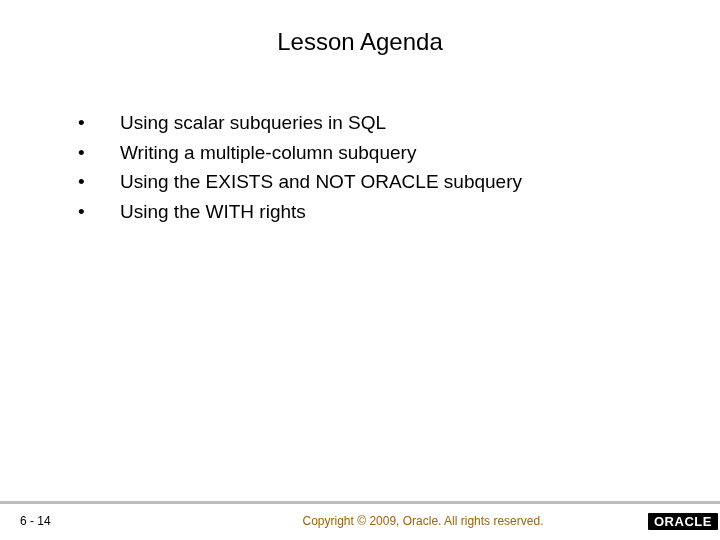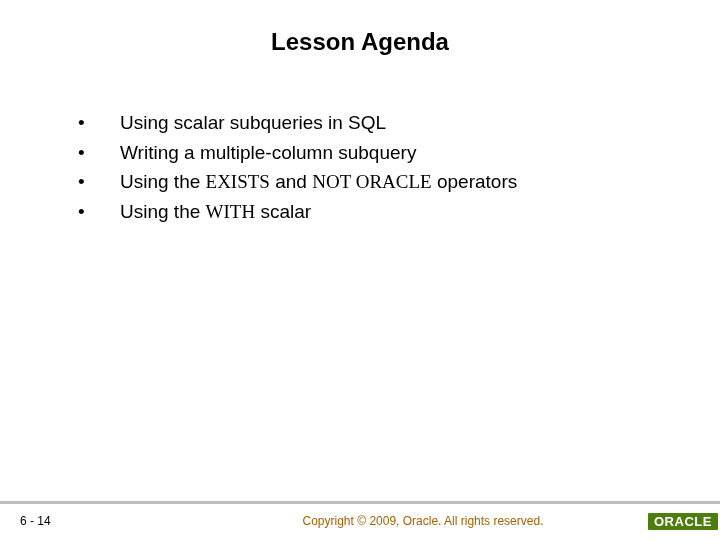--- a/index.html
+++ b/index.html
@@ -19,21 +19,21 @@
     position: relative;
     box-sizing: border-box;
   }
   .title {
     position: absolute;
     top: 28px;
     left: 0;
     width: 100%;
     text-align: center;
     font-size: 24px;
-    font-weight: bold;
+    font-weight: normal;
   }
   .content {
     position: absolute;
     top: 110px;
     left: 78px;
     right: 60px;
   }
   ul.agenda {
     list-style: none;
     padding: 0;
@@ -47,21 +47,21 @@
     padding-left: 42px;
   }
   ul.agenda li::before {
     content: "•";
     position: absolute;
     left: 0;
     top: 0;
     font-size: 19px;
   }
   .mono {
-    font-family: Liberation Serif, serif;
+    font-family: Liberation Sans, sans-serif;
   }
   .footer {
     position: absolute;
     bottom: 0;
     left: 0;
     width: 720px;
     height: 40px;
     padding-left: 42px;
   }
   .footer-bar {
@@ -90,21 +90,21 @@
   .logo {
     position: absolute;
     right: 18px;
     bottom: 8px;
     width: 96px;
     height: 22px;
     display: flex;
     align-items: center;
   }
   .logo-box {
-    background: #4d7c0f;
+    background: #000000;
     color: #fff;
     font-family: Arial, Helvetica, sans-serif;
     font-weight: bold;
     font-size: 13px;
     letter-spacing: 0.5px;
     padding: 2px 6px 2px 6px;
     border-radius: 1px;
     line-height: 1;
   }
 </style>
@@ -112,22 +112,22 @@
 <body>
 
 <div class="slide">
 
   <div class="title">Lesson Agenda</div>
 
   <div class="content">
     <ul class="agenda">
       <li><span>Using scalar subqueries in SQL</span></li>
       <li><span>Writing a multiple-column subquery</span></li>
-      <li><span>Using the </span><span class="mono">EXISTS</span><span> and </span><span class="mono">NOT ORACLE</span><span> operators</span></li>
-      <li><span>Using the </span><span class="mono">WITH</span><span> scalar</span></li>
+      <li><span>Using the </span><span class="mono">EXISTS</span><span> and </span><span class="mono">NOT ORACLE</span><span> subquery</span></li>
+      <li><span>Using the </span><span class="mono">WITH</span><span> rights</span></li>
     </ul>
   </div>
 
   <div class="footer-bar"></div>
 
   <div class="footer">
     <div class="page-num">6 - 14</div>
     <div class="copyright">Copyright © 2009, Oracle. All rights reserved.</div>
     <div class="logo">
       <span class="logo-box">ORACLE</span>

